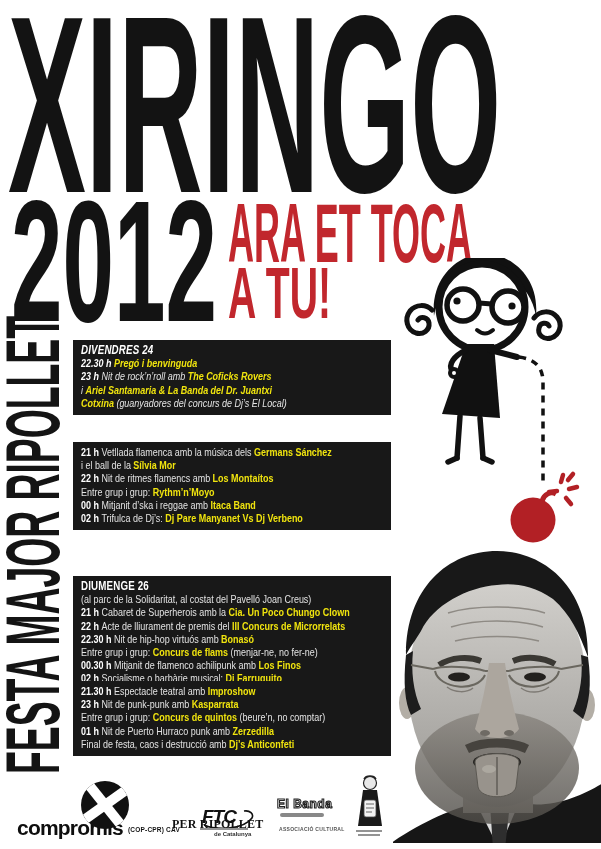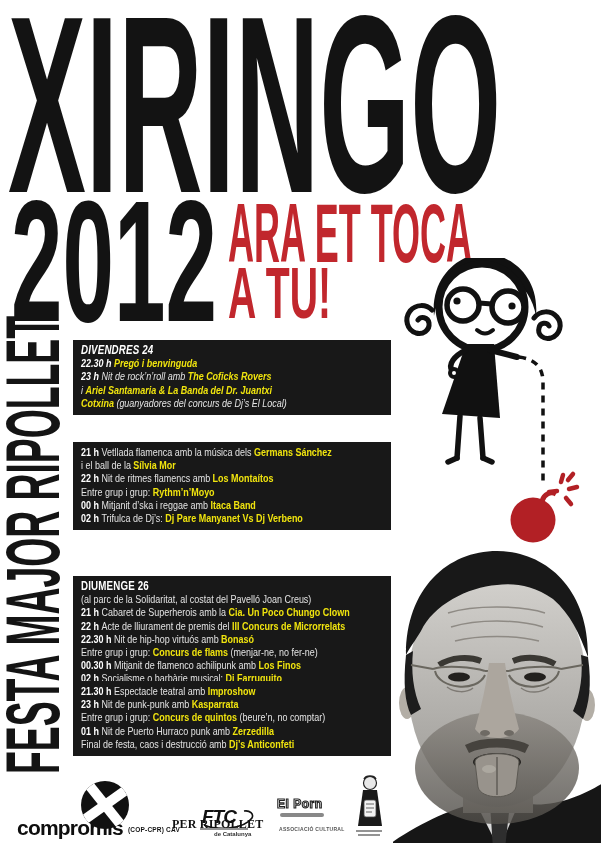--- a/index.html
+++ b/index.html
@@ -218,21 +218,21 @@
   <div class="flogo comp-sub1" style="left:128px;top:817px;">PER RIPOLLET</div>
   <div class="flogo comp-sub2" style="left:128px;top:826px;">(COP-CPR) CAV</div>
 
   <svg class="abs" style="left:200px;top:804px;z-index:2;" width="56" height="26" viewBox="0 0 56 26">
     <text x="2" y="19" font-size="19" font-style="italic" fill="#111" letter-spacing="-1">FTC</text>
     <path d="M4,21 C18,27 44,25 52,14 C54,10 50,6 44,7" stroke="#111" stroke-width="1.6" fill="none"></path>
   </svg>
   <div class="microbar" style="left:200px;top:828px;width:48px;"></div>
   <div class="flogo ftc-caption" style="left:214px;top:831px;">de Catalunya</div>
 
-  <div class="flogo bubble" style="left:277px;top:797px;">El Porn</div>
+  <div class="flogo bubble" style="left:277px;top:797px;">El Banda</div>
   <div class="microbar" style="left:280px;top:813px;width:44px;height:4px;background:#888;border-radius:2px;"></div>
   <div class="flogo assoc-caption" style="left:279px;top:826px;">ASSOCIACIÓ CULTURAL</div>
 
   <svg class="abs" style="left:352px;top:774px;z-index:2;" width="36" height="54" viewBox="0 0 36 54">
     <circle cx="18" cy="9" r="6.5" fill="#e8e8e8" stroke="#222" stroke-width="1.2"></circle>
     <path d="M12,5 C14,1 22,1 24,5" stroke="#222" stroke-width="1.5" fill="none"></path>
     <path d="M6,52 L11,16 L25,16 L30,52 Z" fill="#1a1a1a"></path>
     <rect x="12" y="26" width="12" height="17" rx="2" fill="#f2f2f2" stroke="#444" stroke-width="0.8"></rect>
     <path d="M14,30 h8 M14,34 h8 M14,38 h6" stroke="#666" stroke-width="1"></path>
   </svg>

